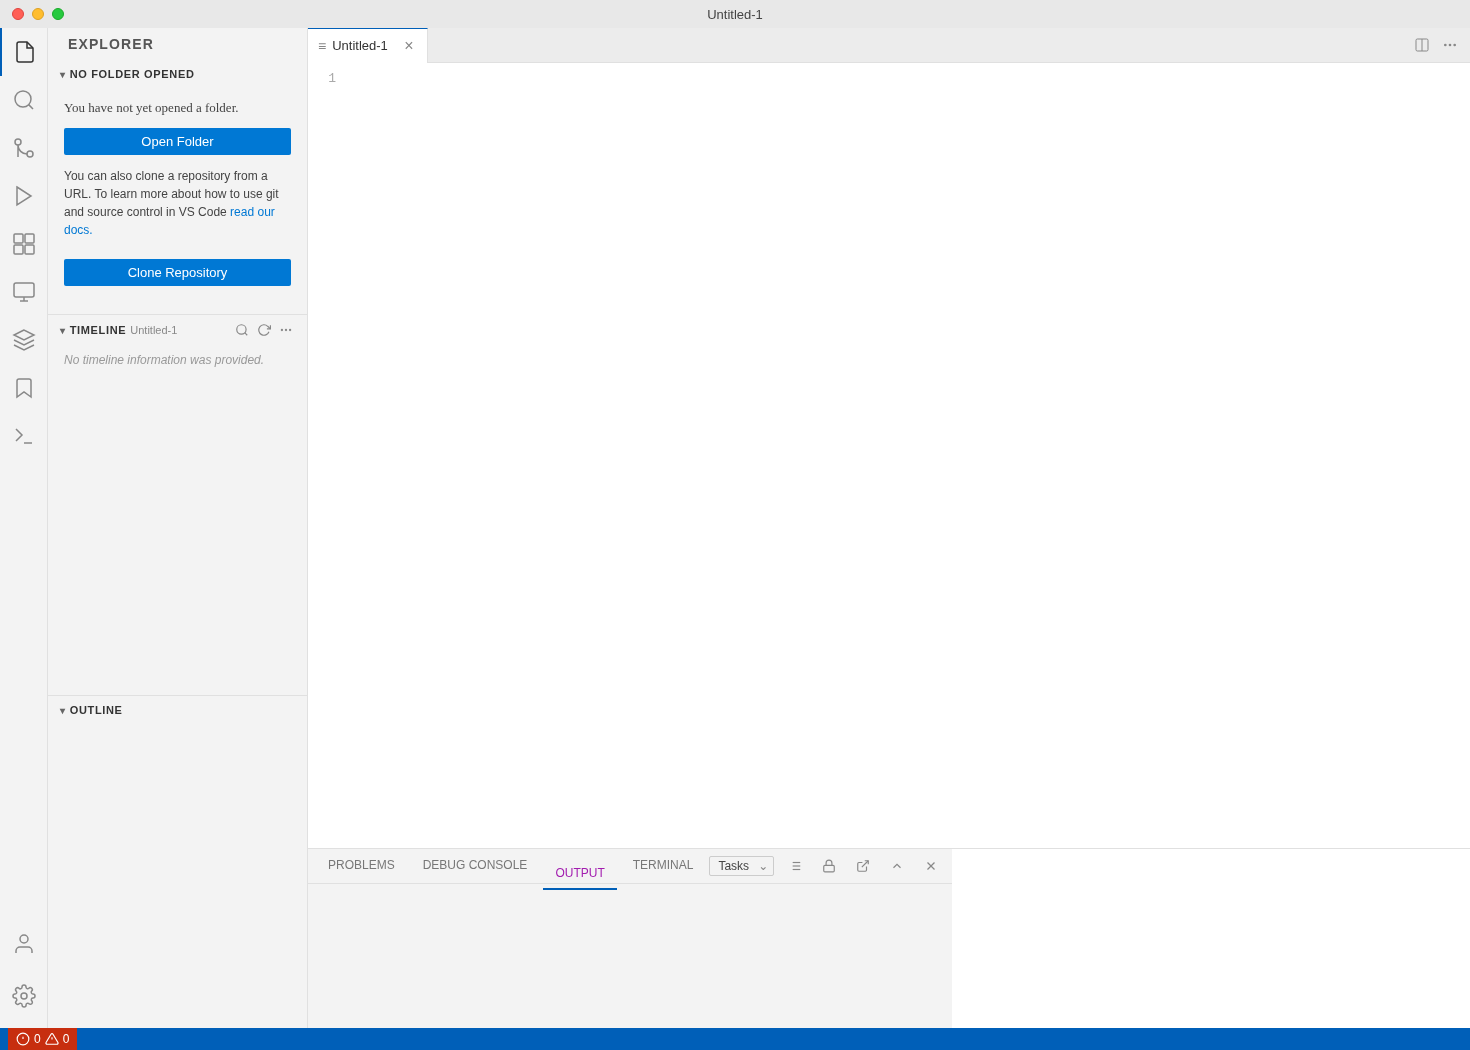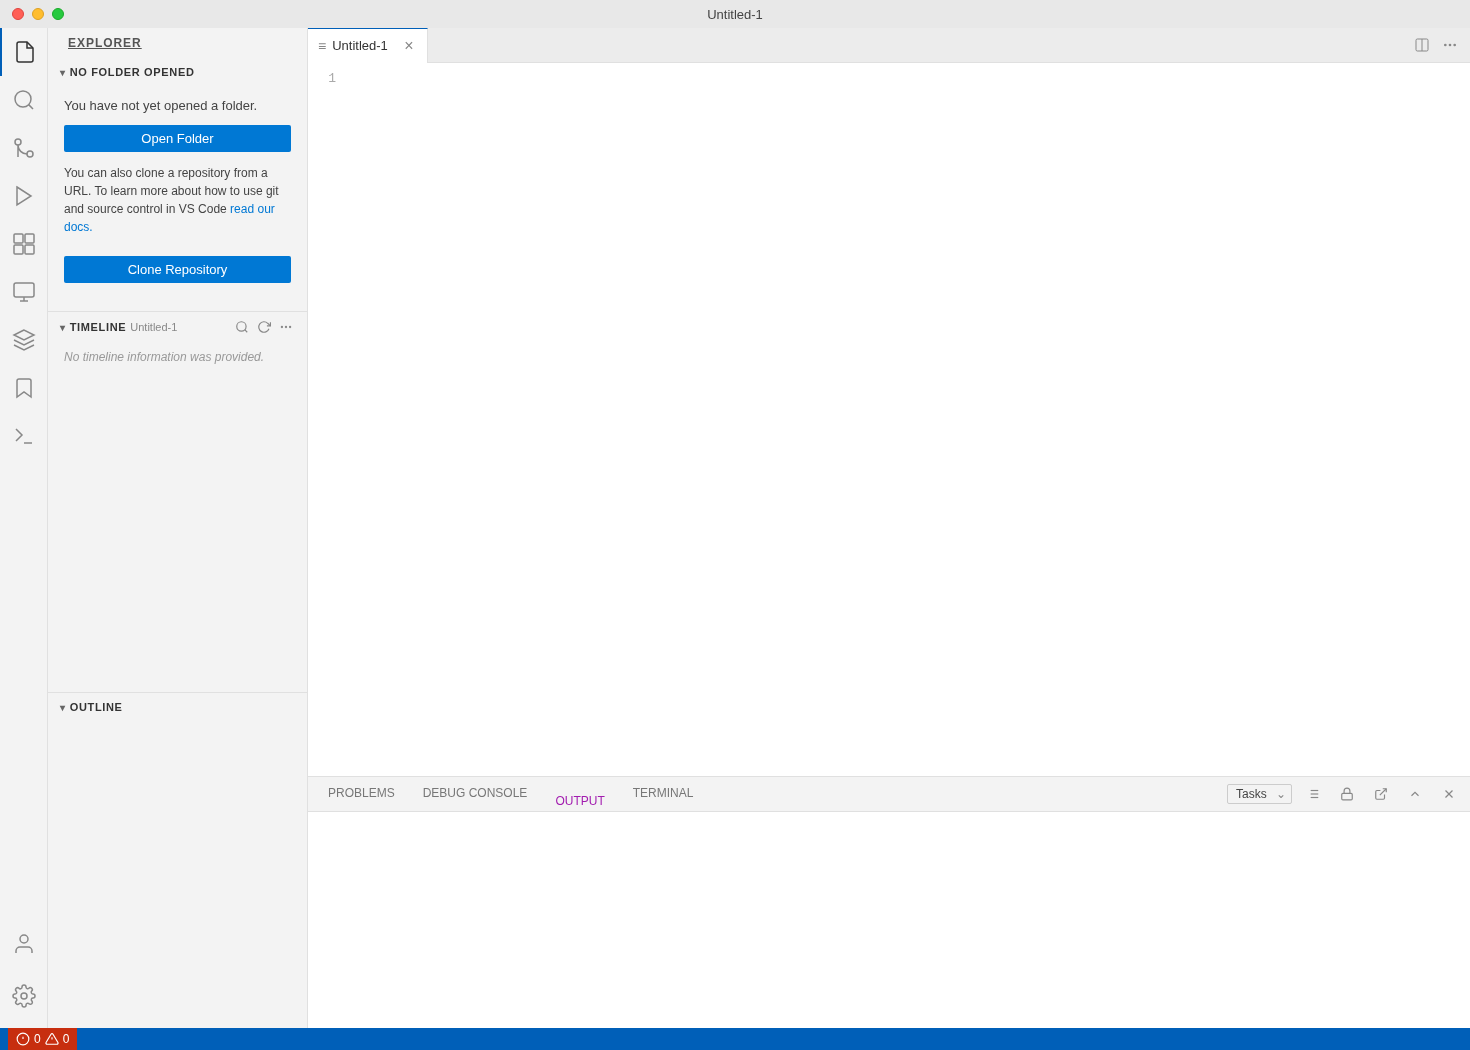--- a/index.html
+++ b/index.html
@@ -120,35 +120,35 @@
       cursor: pointer;
       user-select: none;
     }
     .sidebar-section-header .chevron {
       margin-right: 4px;
       font-size: 10px;
       color: #666;
     }
     .explorer-title {
       padding: 8px 20px;
-      font-size: 12px;
+      font-size: 14px;
       font-weight: 700;
       letter-spacing: 0.08em;
       color: #555;
       text-transform: uppercase;
-      text-decoration: underline;
     }
 
     .no-folder-section {
       padding: 12px 16px;
     }
     .no-folder-text {
       font-size: 13px;
       color: #444;
       margin-bottom: 12px;
+      font-family: Liberation Serif, serif;
     }
     .btn-primary {
       display: block;
       width: 100%;
       padding: 6px 12px;
       background: #0078d4;
       color: white;
       border: none;
       border-radius: 2px;
       font-size: 13px;
@@ -314,25 +314,25 @@
     .editor-content {
       flex: 1;
       padding: 8px 0;
       font-family: 'Menlo', 'Monaco', 'Courier New', monospace;
       font-size: 13px;
       color: #333;
     }
 
     
     .panel {
-      height: 252px;
+      height: 180px;
       background: #f3f3f3;
       border-top: 1px solid #e0e0e0;
       display: flex;
-      flex-direction: column;
+      flex-direction: row;
       flex-shrink: 0;
     }
     .panel-tabs {
       display: flex;
       align-items: center;
       height: 35px;
       border-bottom: 1px solid #e0e0e0;
       background: #f3f3f3;
       padding: 0 8px;
     }

